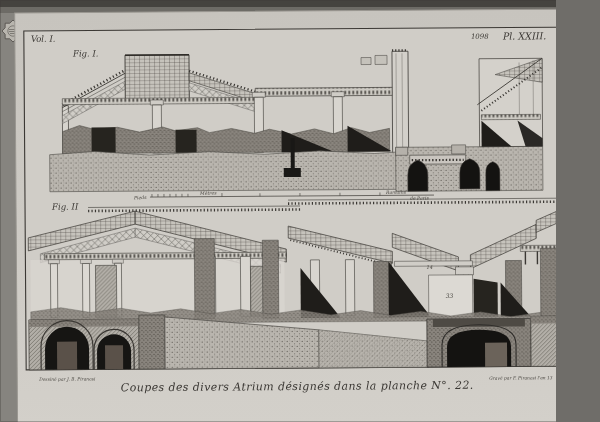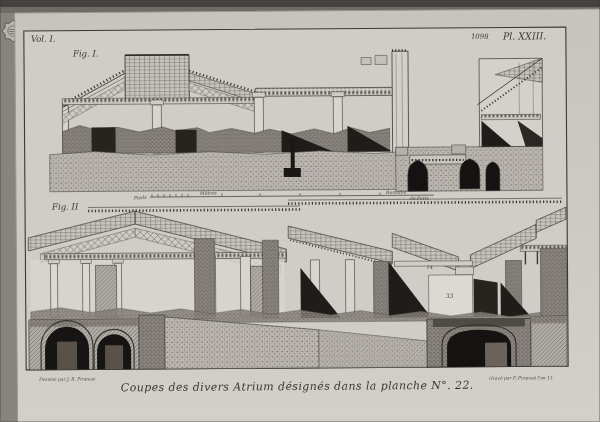--- a/index.html
+++ b/index.html
@@ -1,16 +1,16 @@
 <!DOCTYPE html>
 <html><head>
 <meta charset="utf-8">
 <style>
   html,body{margin:0;padding:0;background:#6f6d69;}
-  .stage{width:600px;height:422px;overflow:hidden;position:relative;
+  .stage{width:556px;height:422px;overflow:hidden;position:relative;
          font-family:"DejaVu Serif","Liberation Serif",serif;text-align:right;}
   svg text{font-family:"DejaVu Serif","Liberation Serif",serif;}
   .lbl{font-style:italic;fill:#3a3733;}
   .tiny{font-style:italic;fill:#46433e;}
 </style>
 </head>
 <body>
 
 <div class="stage">
 <svg width="600" height="422" viewBox="0 0 600 422">

